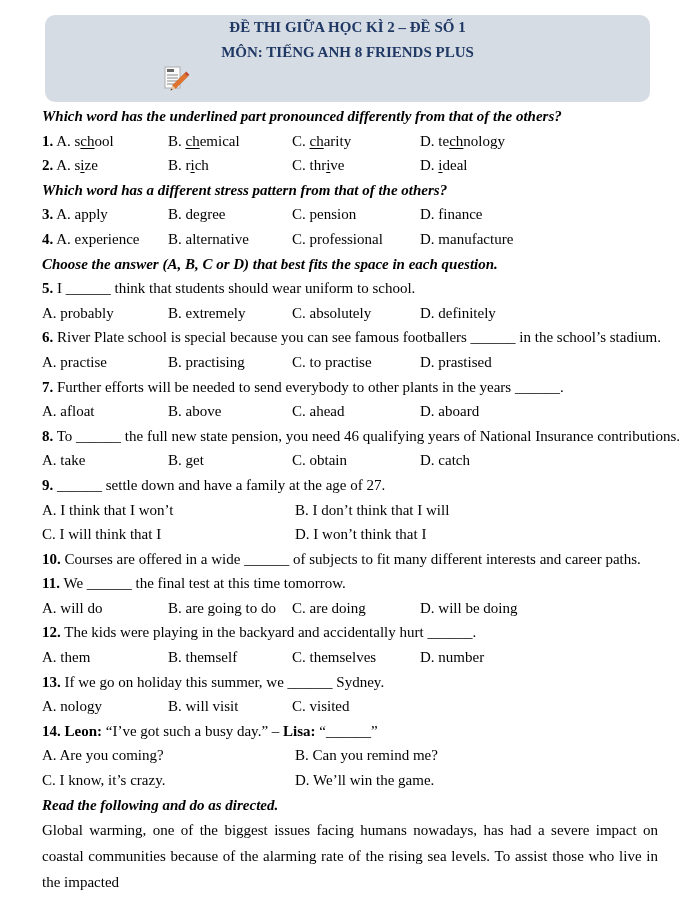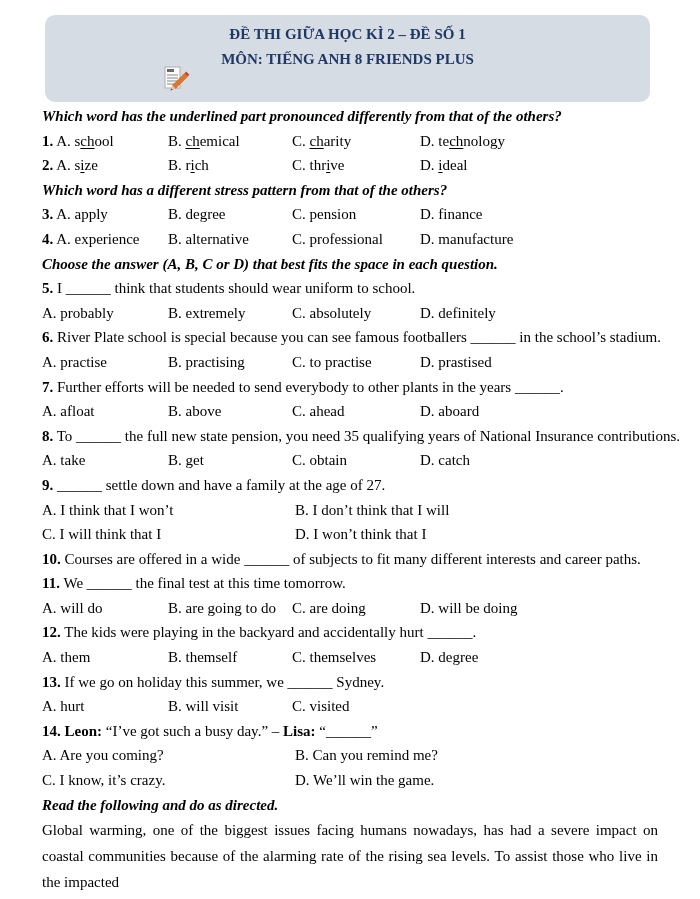--- a/index.html
+++ b/index.html
@@ -7,21 +7,21 @@
     position:relative;width:700px;height:899px;overflow:hidden;background:#ffffff;
     font-family:"Liberation Serif","DejaVu Serif",serif;color:#000;
   }
   .header-box{
     position:absolute;left:45px;top:15px;width:605px;height:87px;
     background:#d6dce4;border-radius:10px;
   }
   .title-line{
     text-align:center;color:#1f3864;font-weight:bold;font-size:15px;line-height:25px;
   }
-  .title-wrap{padding-top:7px;}
+  .title-wrap{}
   .icon-wrap{position:absolute;left:117px;top:49px;width:28px;height:30px;}
   .content{position:absolute;left:42px;top:104px;width:616px;}
   .line{line-height:24.6px;font-size:15px;white-space:nowrap;}
   .heading{font-weight:bold;font-style:italic;}
   .qnum{font-weight:bold;}
   .bi{font-weight:bold;}
   .opt4{display:grid;grid-template-columns:126px 124px 128px 1fr;}
   .opt2{display:grid;grid-template-columns:253px 1fr;}
   .para{margin:0;text-align:justify;line-height:26px;font-size:15px;}
   u{text-underline-offset:2px;}
@@ -94,21 +94,21 @@
         <div><span>C. to practise</span></div>
         <div><span>D. prastised</span></div>
       </div>
       <div class="line"><span class="qnum">7.</span> <span>Further efforts will be needed to send everybody to other plants in the years ______.</span></div>
       <div class="line opt4">
         <div><span>A. afloat</span></div>
         <div><span>B. above</span></div>
         <div><span>C. ahead</span></div>
         <div><span>D. aboard</span></div>
       </div>
-      <div class="line"><span class="qnum">8.</span> <span>To ______ the full new state pension, you need 35 qualifying years of National Insurance contributions.</span></div>
+      <div class="line"><span class="qnum">8.</span> <span>To ______ the full new state pension, you need 46 qualifying years of National Insurance contributions.</span></div>
       <div class="line opt4">
         <div><span>A. take</span></div>
         <div><span>B. get</span></div>
         <div><span>C. obtain</span></div>
         <div><span>D. catch</span></div>
       </div>
       <div class="line"><span class="qnum">9.</span> <span>______ settle down and have a family at the age of 27.</span></div>
       <div class="line opt2">
         <div><span>A. I think that I won’t</span></div>
         <div><span>B. I don’t think that I will</span></div>
@@ -123,25 +123,25 @@
         <div><span>A. will do</span></div>
         <div><span>B. are going to do</span></div>
         <div><span>C. are doing</span></div>
         <div><span>D. will be doing</span></div>
       </div>
       <div class="line"><span class="qnum">12.</span> <span>The kids were playing in the backyard and accidentally hurt ______.</span></div>
       <div class="line opt4">
         <div><span>A. them</span></div>
         <div><span>B. themself</span></div>
         <div><span>C. themselves</span></div>
-        <div><span>D. degree</span></div>
+        <div><span>D. number</span></div>
       </div>
       <div class="line"><span class="qnum">13.</span> <span>If we go on holiday this summer, we ______ Sydney.</span></div>
       <div class="line opt4">
-        <div><span>A. hurt</span></div>
+        <div><span>A. nology</span></div>
         <div><span>B. will visit</span></div>
         <div><span>C. visited</span></div>
       </div>
       <div class="line"><span class="qnum">14.</span> <span><span class="bi">Leon:</span> “I’ve got such a busy day.” – <span class="bi">Lisa:</span> “______”</span></div>
       <div class="line opt2">
         <div><span>A. Are you coming?</span></div>
         <div><span>B. Can you remind me?</span></div>
       </div>
       <div class="line opt2">
         <div><span>C. I know, it’s crazy.</span></div>

